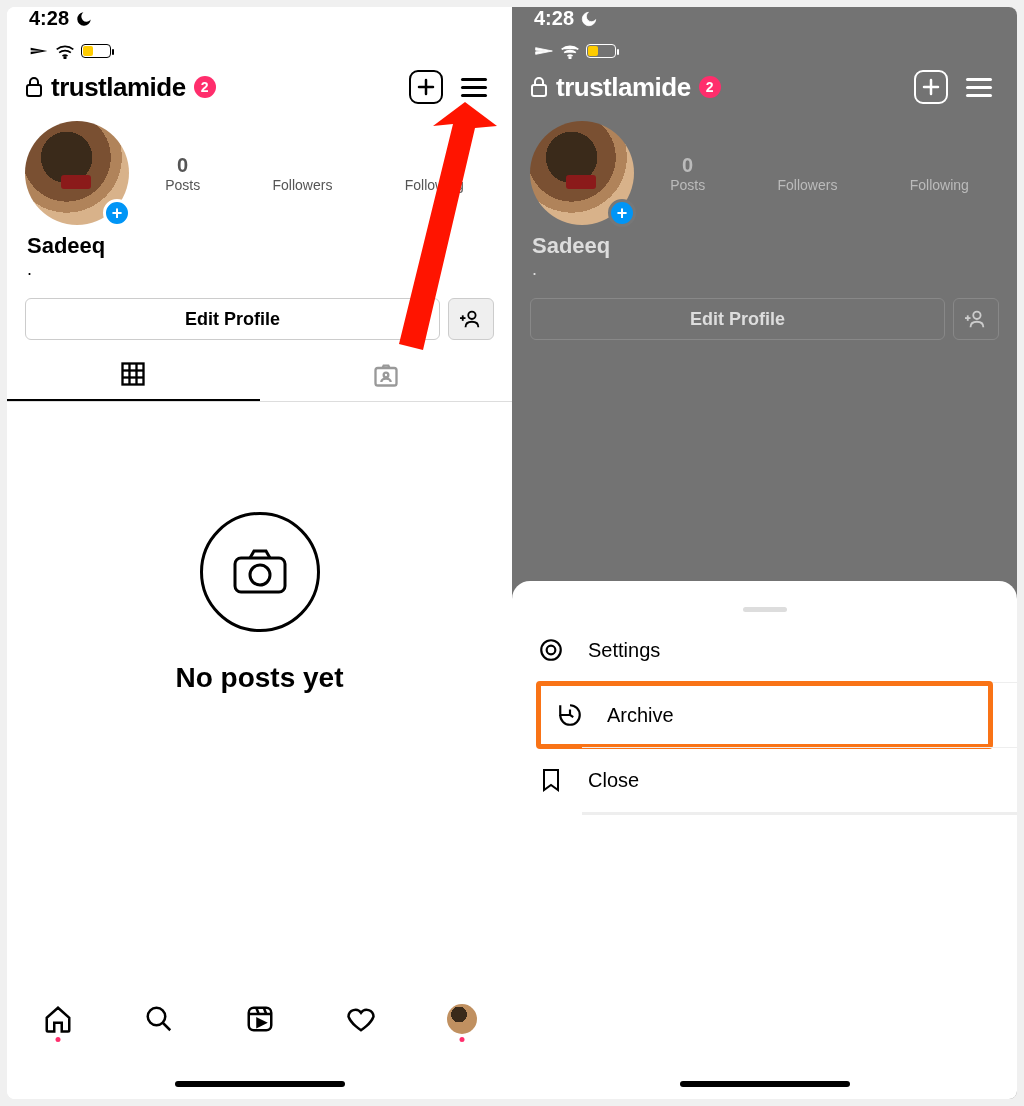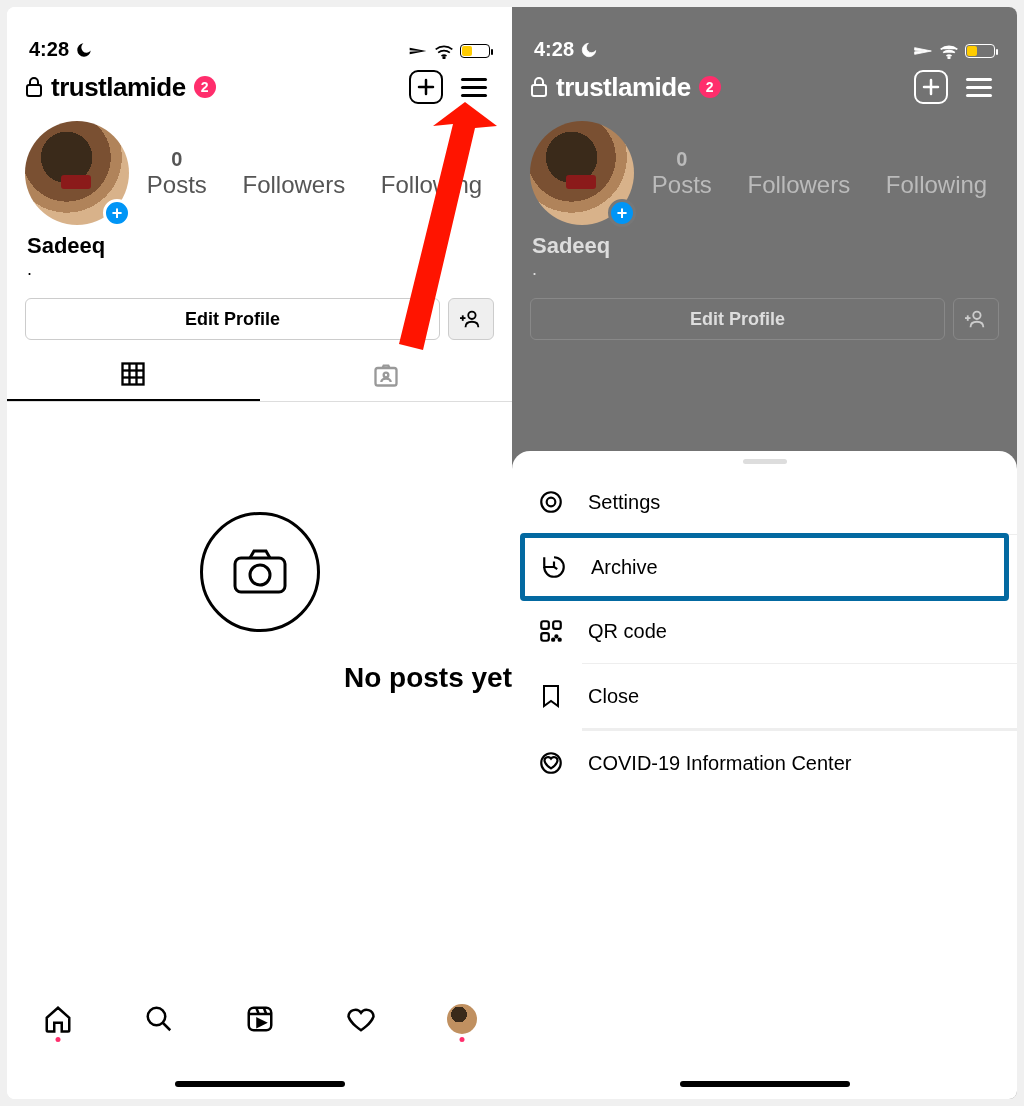--- a/index.html
+++ b/index.html
@@ -29,25 +29,26 @@
     position: absolute;
     inset: 0;
     background: rgba(0,0,0,0.55);
     z-index: 5;
   }
 
   
   .status-bar {
     height: 54px;
     display: flex;
-    align-items: flex-end;
+    align-items: flex-start;
     justify-content: space-between;
     padding: 0 22px;
     font-weight: 600;
     font-size: 20px;
+    flex-direction: column;
   }
   .status-left { display: flex; align-items: center; gap: 6px; }
   .status-right { display: flex; align-items: center; gap: 6px; }
   .battery {
     width: 30px; height: 14px;
     border: 1.5px solid #000;
     border-radius: 4px;
     position: relative;
     display: inline-block;
   }
@@ -127,21 +128,21 @@
     background:#8b1a1a; border-radius:3px;
   }
   .add-story {
     position:absolute; right:-2px; bottom:-2px;
     width:28px;height:28px;border-radius:14px;background:#0095f6;
     border:3px solid #fff; display:flex;align-items:center;justify-content:center;
     color:#fff; font-weight:700; font-size:18px;
   }
   .stats { flex:1; display:flex; justify-content:space-around; text-align:center; }
   .stat-num { font-size:20px; font-weight:600; color:#555;}
-  .stat-label { font-size:24px; color:#555; }
+  .stat-label { font-size:14px; color:#555; }
   .right .stats-row { z-index:6; position:relative; }
   .right .stat-num, .right .stat-label { color:#bbb; }
   .right .add-story{ border-color:#777; }
 
   .display-name { padding: 2px 20px 0 20px; font-size:22px; font-weight:600; }
   .bio-dot { padding: 0 20px 10px 20px; font-size:18px; }
   .right .display-name, .right .bio-dot { z-index:6; position:relative; color:#ddd; }
 
   .action-row { display:flex; gap:8px; padding: 8px 18px; align-items: center; }
   .edit-btn {
@@ -153,21 +154,21 @@
     width:46px; height:42px; border:1px solid #ccc; border-radius:6px;
     display:flex;align-items:center;justify-content:center;
   }
   .right .action-row{ z-index:6; position:relative; }
   .right .edit-btn, .right .discover-btn{ background:transparent; color:#ddd; border-color:#888;}
 
   .tabs { display:flex; height:54px; border-bottom:1px solid #ddd; }
   .tab { flex:1; display:flex; align-items:center; justify-content:center; }
   .tab.active { border-bottom:2px solid #000; }
 
-  .empty-area { text-align:right; padding: 110px 0 40px 0; }
+  .empty-area { text-align:center; padding: 110px 0 40px 0; }
   .camera-circle {
     width:120px;height:120px;border:3px solid #000;border-radius:60px;
     margin:0 auto 30px auto; display:flex;align-items:center;justify-content:center;
   }
   .no-posts { font-size:28px; font-weight:800; }
 
   .tab-bar {
     position:absolute; bottom:50px; left:0; right:0; height:60px;
     display:flex; align-items:center; justify-content:space-around;
   }
@@ -190,36 +191,36 @@
   .arrow {
     position:absolute; z-index:20;
     left:380px; top:95px;
   }
 
   
   .sheet {
     position:absolute; left:0; right:0; bottom:0;
     background:#fff; border-radius:18px 18px 0 0;
     z-index:10;
-    padding-top:4px;
-    height: 648px;
+    padding-top:22px;
+    height: 518px;
   }
   .grabber { width:44px;height:5px;background:#ddd;border-radius:3px;margin:4px auto 6px auto; }
   .menu-list { }
   .menu-item {
     display:flex; align-items:center; gap:22px;
     padding: 19px 24px;
     font-size:20px;
   }
   .menu-sep { height:1px; background:#eee; margin-left:70px; }
   .menu-item .mi-icon{ width:30px; display:flex;justify-content:center; }
   .menu-highlight {
-    border: 5px solid #0369a1;
+    border: 5px solid #f97316;
     border-radius:4px;
-    margin: -2px 8px;
+    margin: -2px 24px;
     padding: 16px 14px 16px 14px;
   }
 </style>
 </head>
 <body>
 
 <div class="canvas">
 
   <div class="pane left">
 
@@ -482,51 +483,29 @@
           <div class="menu-item menu-highlight">
             <span class="mi-icon">
               <svg width="26" height="26" viewBox="0 0 24 24" fill="none" stroke="#000" stroke-width="2">
                 <path d="M3 12a9 9 0 109-9"></path>
                 <polyline points="3,3 3,12 12,12" fill="none"></polyline>
                 <polyline points="12,7 12,12 15,14"></polyline>
               </svg>
             </span>
             <span>Archive</span>
           </div>
-          <div class="menu-item">
-            <span class="mi-icon">
-              <svg width="26" height="26" viewBox="0 0 24 24" fill="none" stroke="#000" stroke-width="2">
-                <rect x="3" y="3" width="7" height="7" rx="2"></rect>
-                <rect x="14" y="3" width="7" height="7" rx="2"></rect>
-                <rect x="3" y="14" width="7" height="7" rx="2"></rect>
-                <circle cx="17" cy="17" r="1" fill="#000"></circle>
-                <circle cx="20" cy="20" r="1" fill="#000"></circle>
-                <circle cx="14" cy="20" r="1" fill="#000"></circle>
-              </svg>
-            </span>
-            <span>QR code</span>
-          </div>
           <div class="menu-sep"></div>
           <div class="menu-item">
             <span class="mi-icon">
               <svg width="24" height="26" viewBox="0 0 24 26" fill="none" stroke="#000" stroke-width="2">
                 <path d="M5 3h14v20l-7-5-7 5z"></path>
               </svg>
             </span>
             <span>Close</span>
           </div>
           <div class="menu-sep"></div>
           <div class="menu-sep"></div>
           <div class="menu-sep"></div>
-          <div class="menu-item">
-            <span class="mi-icon">
-              <svg width="26" height="26" viewBox="0 0 24 24" fill="none" stroke="#000" stroke-width="2">
-                <circle cx="12" cy="12" r="9"></circle>
-                <path d="M12 17s-5-3-6-7a3.3 3.3 0 016-2 3.3 3.3 0 016 2c-1 4-6 7-6 7z"></path>
-              </svg>
-            </span>
-            <span>COVID-19 Information Center</span>
-          </div>
         </div>
     </div>
     <div class="home-indicator"></div>
   </div>
 </div>
 
 </body></html>

